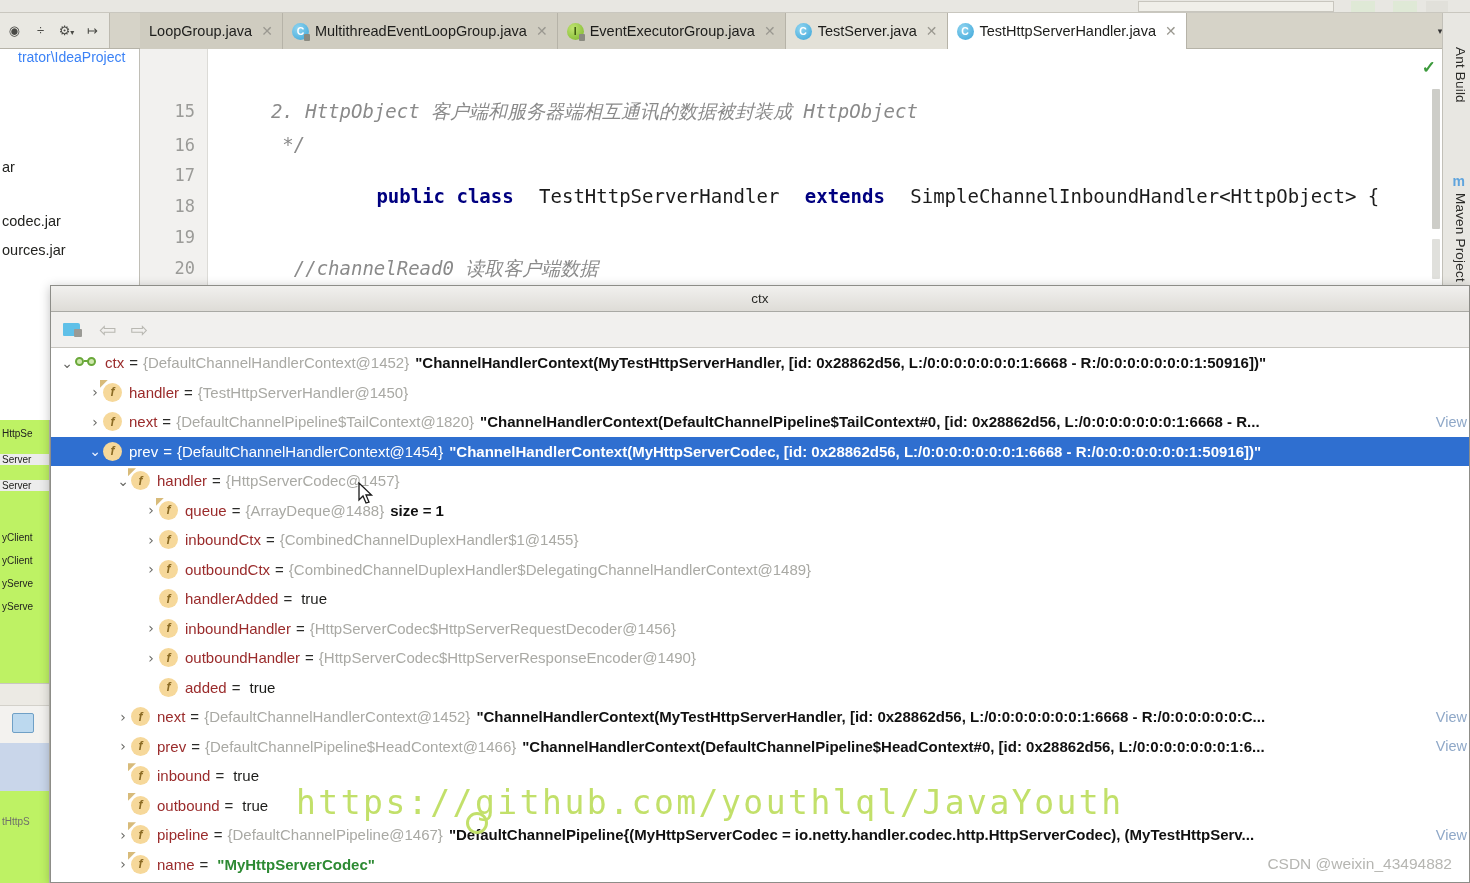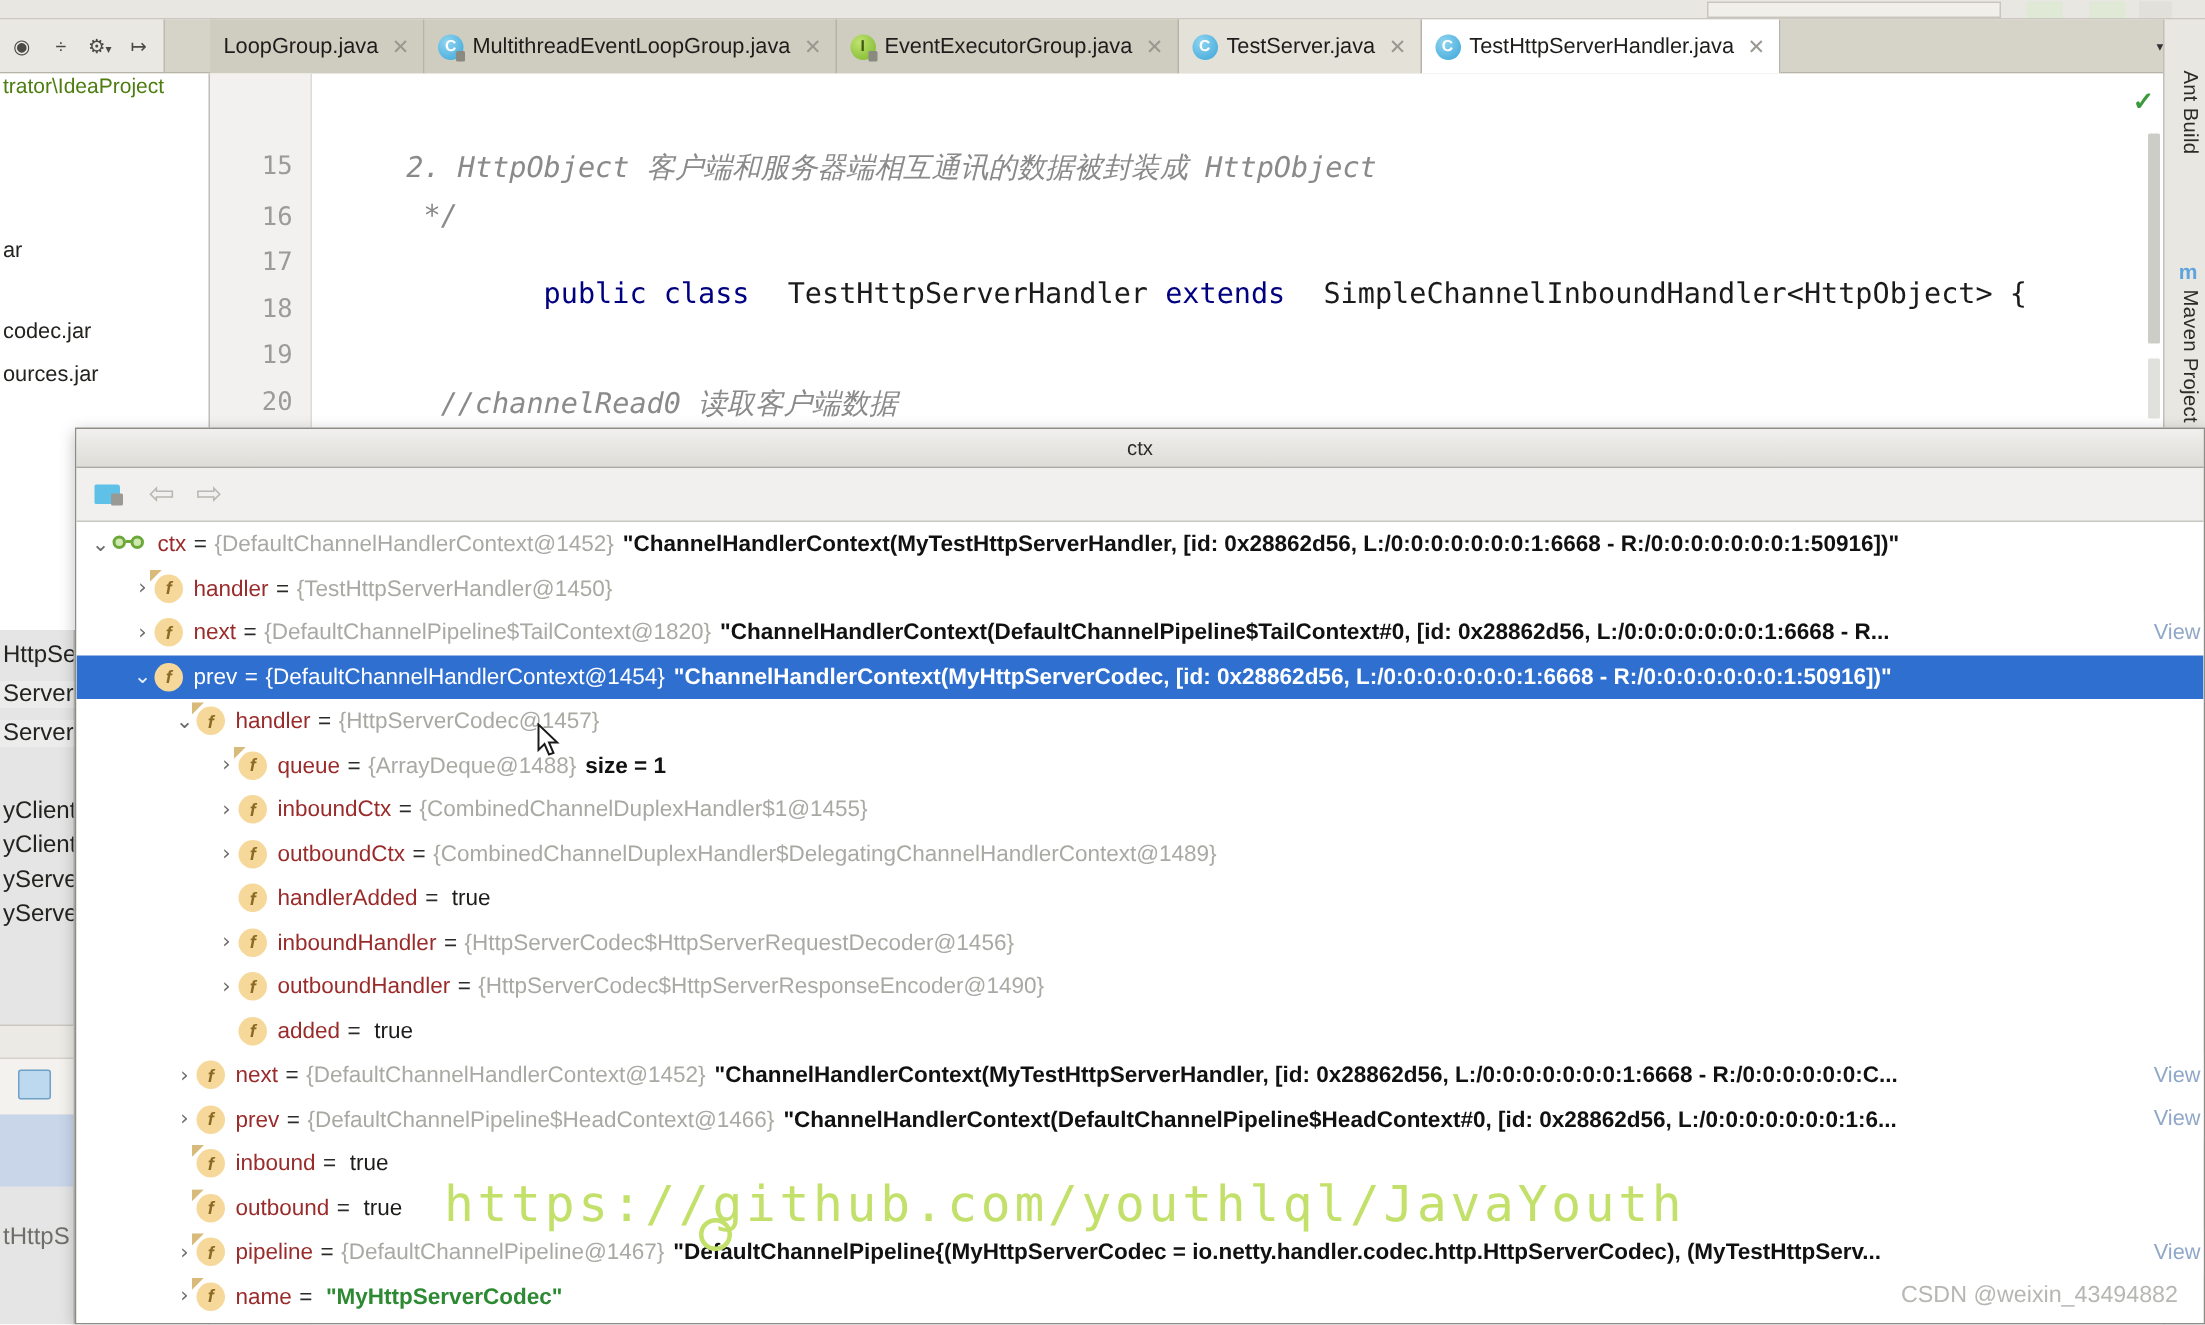--- a/index.html
+++ b/index.html
@@ -76,22 +76,22 @@
   }
 
   
   .left-panel {
     position: absolute; left: 0; top: 49px; width: 140px; height: 834px;
     background: #ffffff; border-right: 1px solid #c0beb6;
     font-size: 14.5px; color: #232320; overflow: hidden;
   }
   .lp-head {
     position: absolute; left: 0; top: 0; width: 140px; height: 24px;
-    color: #4d7c0f; font-size: 14px; white-space: nowrap;
-    padding-left: 2px;
+    color: #3b82f6; font-size: 14px; white-space: nowrap;
+    padding-left: 18px;
   }
   .lp-row { position: absolute; left: 0; white-space: nowrap; padding-left: 2px; }
 
   
   .editor {
     position: absolute; left: 140px; top: 49px; right: 28px; bottom: 0;
     background: #ffffff; overflow: hidden;
   }
   .gutter {
     position: absolute; left: 0; top: 0; width: 68px; height: 100%;
@@ -99,21 +99,21 @@
   }
   .gutter .ln {
     position: absolute; right: 12px; color: #9b9b98;
     font-family: "DejaVu Sans Mono", monospace; font-size: 17px;
   }
   .code-area { position: absolute; left: 68px; top: 0; right: 0; bottom: 0; }
   .cl {
     position: absolute; white-space: pre;
     font-family: "DejaVu Sans Mono", monospace; font-size: 19px;
   }
-  .kw { color: #000080; font-weight: normal; }
+  .kw { color: #000080; font-weight: bold; margin-left: 14px; }
   .pl { color: #1b1b1b; margin-left: 14px; }
   .cm { color: #8a8a8a; font-style: italic; }
   .an { color: #9b8136; }
   .bp-dot {
     position: absolute; width: 12px; height: 12px; border-radius: 50%;
     background: radial-gradient(circle at 35% 30%, #9ae87a, #34a013);
   }
   .bp-arrow {
     position: absolute; width: 0; height: 0;
     border-left: 4px solid transparent; border-right: 4px solid transparent;
@@ -313,21 +313,21 @@
       </div>
     </div>
 
     <div class="left-panel">
       <div class="lp-head">trator\IdeaProject</div>
       <div class="lp-row" style="top:110px">ar</div>
       <div class="lp-row" style="top:164px">codec.jar</div>
       <div class="lp-row" style="top:193px">ources.jar</div>
     </div>
 
-    <div style="position:absolute;left:0;top:420px;width:50px;height:463px;background:#e5e5e5;border-right:1px solid #c0beb6;overflow:hidden;font-size:16px;color:#232320;">
+    <div style="position:absolute;left:0;top:420px;width:50px;height:463px;background:#bef264;border-right:1px solid #c0beb6;overflow:hidden;font-size:10px;color:#232320;">
       <div class="lp-row" style="top:8px">HttpSe</div>
       <div class="lp-row" style="top:34px;background:#ececec;width:50px;">Server</div>
       <div class="lp-row" style="top:60px;background:#ececec;width:50px;">Server</div>
       <div class="lp-row" style="top:112px">yClient</div>
       <div class="lp-row" style="top:135px">yClient</div>
       <div class="lp-row" style="top:158px">yServe</div>
       <div class="lp-row" style="top:181px">yServe</div>
       <div style="position:absolute;left:0;top:263px;width:50px;height:22px;background:#eceae4;border-top:1px solid #c9c7c0;"></div>
       <div style="position:absolute;left:0;top:285px;width:50px;height:38px;background:#f3f2ef;border-top:1px solid #d3d1ca;"></div>
       <div style="position:absolute;left:12px;top:293px;width:22px;height:20px;background:#bcd9ef;border:1px solid #6fa0c6;border-radius:2px;"></div>

